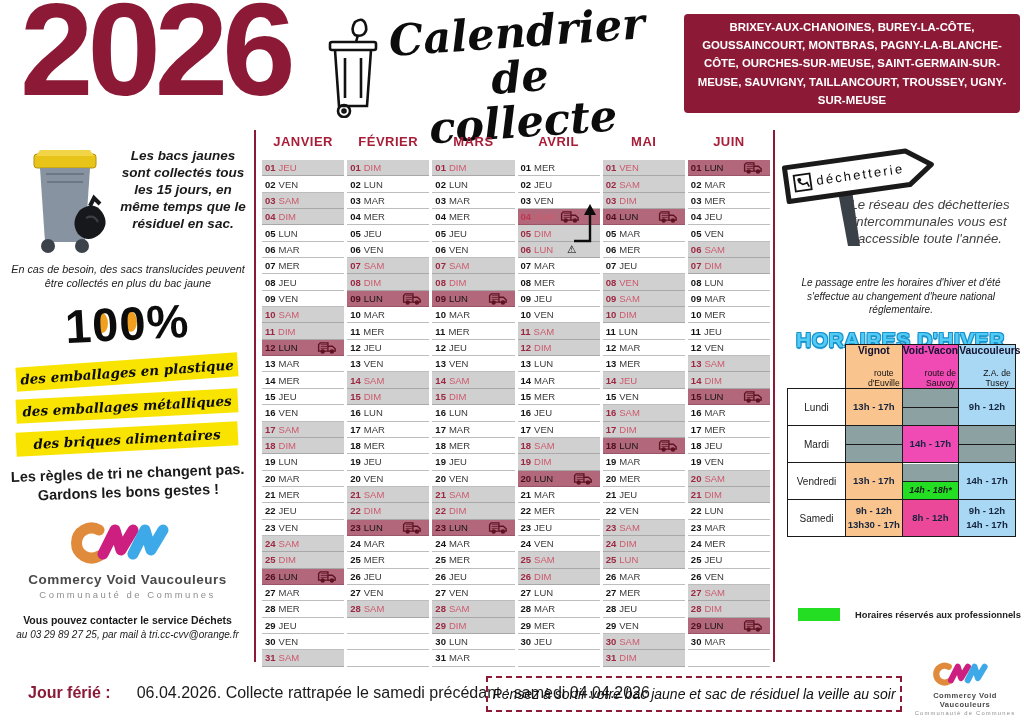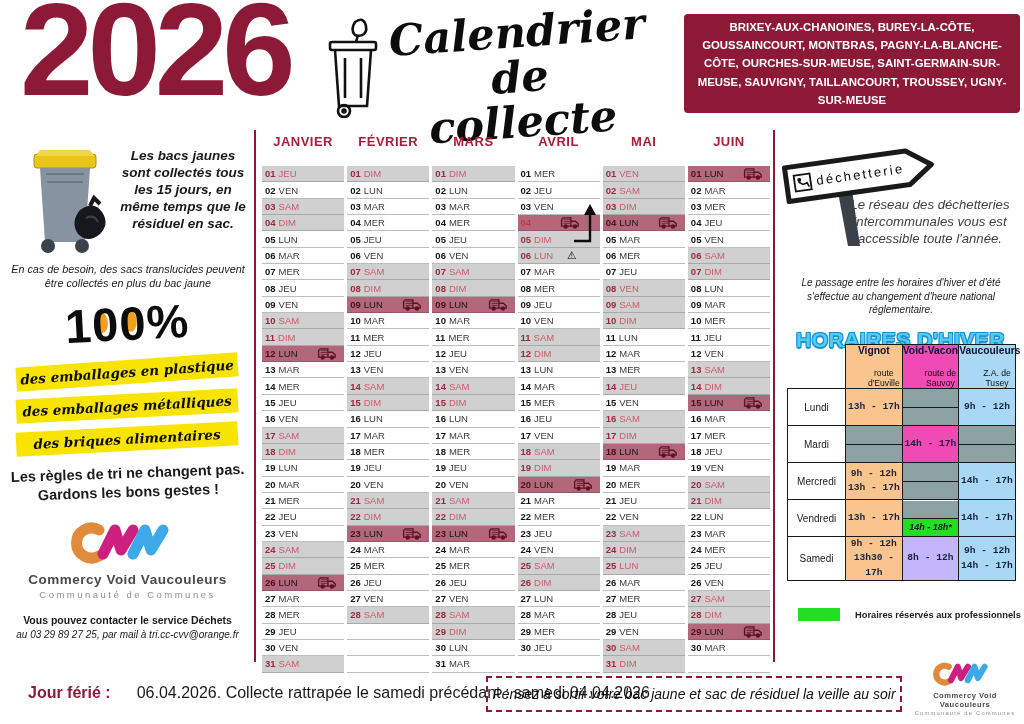--- a/index.html
+++ b/index.html
@@ -51,21 +51,21 @@
   .logo-sub { font-size:9.5px; color:#8f8f8f; letter-spacing:2.5px; margin-top:2px; }
   .question { position:absolute; left:0; top:614px; width:255px; text-align:center; line-height:1.3; }
   .q1 { font-weight:bold; font-size:11.5px; }
   .q2 { font-weight:bold; font-size:10.5px; }
   .q3, .q4 { font-style:italic; font-size:10px; }
 
   
   .calendar { position:absolute; left:262px; top:134px; width:508px; }
   .months { display:flex; gap:3px; }
   .month { width:82.5px; position:relative; }
-  .month-name { height:16px; margin-bottom:16px; text-align:center; font-size:13px;
+  .month-name { height:16px; margin-bottom:10px; text-align:center; font-size:13px;
                 font-weight:bold; letter-spacing:0.5px; color:#a81e38; }
   .day-row { height:16.35px; border-bottom:1px solid #bdbdbd; background:#fff;
              display:flex; align-items:center; padding:0 3px; font-size:9.5px; }
   .day-row .num { font-weight:bold; margin-right:3px; color:#141414; }
   .day-row .lbl { color:#3a3a3a; }
   .day-row.t-o, .day-row.t-w { background:#d0d0d0; border-bottom-color:#a8a8a8; }
   .t-o .num, .t-w .num { color:#9c2740; }
   .t-o .lbl, .t-w .lbl { color:#cc5a6d; }
   .day-row.t-c, .day-row.t-m { background:#b2677a; border-bottom-color:#9a5468; }
   .t-c .num { color:#4c0f1e; } .t-c .lbl { color:#161616; }
@@ -90,23 +90,23 @@
                           1px 1px 0 #1792cc, 0 2px 1px #1792cc; }
   .htable-wrap { position:absolute; left:7px; top:214px; }
   .htable { border-collapse:collapse; table-layout:fixed; width:228px; }
   .htable td { border:1.5px solid #1a1a1a; text-align:center; vertical-align:middle; padding:0; }
   .htable td.corner { border:none; background:transparent; }
   tr.hhead { height:44px; }
   tr.hrow { height:37px; }
   .loc-name { font-weight:bold; font-size:10.3px; color:#101030; }
   .loc-road { font-size:8.6px; margin-top:12px; color:#101010;padding-left:20px; }
   .dayc { background:#fff; font-size:10px; color:#222; }
-  .tc { font-size:9.6px; font-weight:600; color:#15243f; line-height:1.5;font-family:Liberation Mono, monospace; }
+  .tc { font-size:9.6px; font-weight:600; color:#15243f; line-height:1.5; }
   .bg-peach { background:#f9c48e; } .bg-magenta { background:#f04ab4; }
-  .bg-blue { background:#a9d8f4; } .bg-pink { background:#c4b5fd; }
+  .bg-blue { background:#a9d8f4; } .bg-pink { background:#ec4899; }
   td.closed { background:#8ca1a2; position:relative; }
   td.closed::after { content:""; position:absolute; left:-1px; right:-1px; top:50%;
                      border-top:1.5px solid #1a1a1a; }
   td.splitcell .half-grey { height:18px; background:#8ca1a2; border-bottom:1.5px solid #1a1a1a; }
   td.splitcell .half-green { height:17px; background:#23de23; font-size:9px;
       font-style:italic; font-weight:bold; display:flex; align-items:center; justify-content:center; }
   .legend { position:absolute; left:18px; top:478px; display:flex; align-items:center; gap:15px; }
   .legend-swatch { width:42px; height:13px; background:#23de23; flex:none; }
   .legend-text { font-size:9.3px; font-weight:600; color:#222; }
 
@@ -1121,31 +1121,20 @@
           </tr>
           <tr class="hrow">
             <td class="dayc">Mardi</td>
             <td class="closed"></td>
             <td class="tc bg-magenta">
               <div>14h - 17h</div>
             </td>
             <td class="closed"></td>
           </tr>
           <tr class="hrow">
-            <td class="dayc">Mercredi</td>
-            <td class="tc bg-peach">
-              <div>9h - 12h</div>
-              <div>13h - 17h</div>
-            </td>
-            <td class="closed"></td>
-            <td class="tc bg-blue">
-              <div>14h - 17h</div>
-            </td>
-          </tr>
-          <tr class="hrow">
             <td class="dayc">Vendredi</td>
             <td class="tc bg-peach">
               <div>13h - 17h</div>
             </td>
             <td class="splitcell">
               <div class="half-grey"></div>
               <div class="half-green">14h - 18h*</div>
             </td>
             <td class="tc bg-blue">
               <div>14h - 17h</div>

